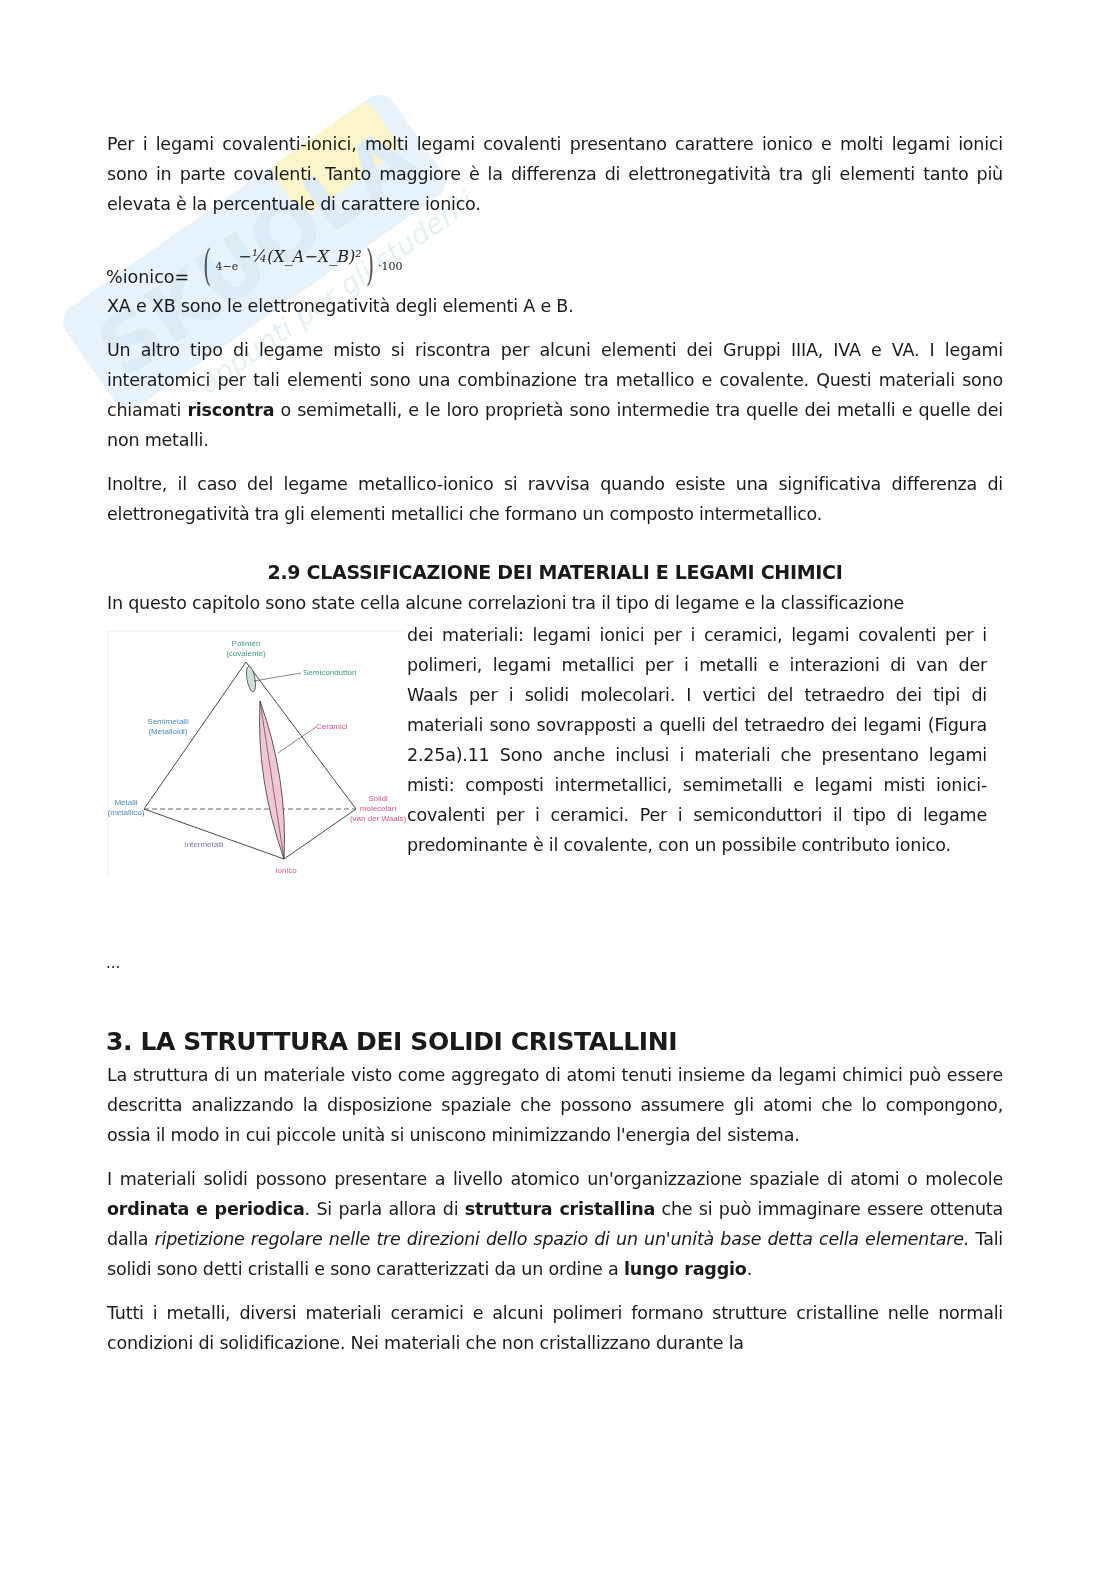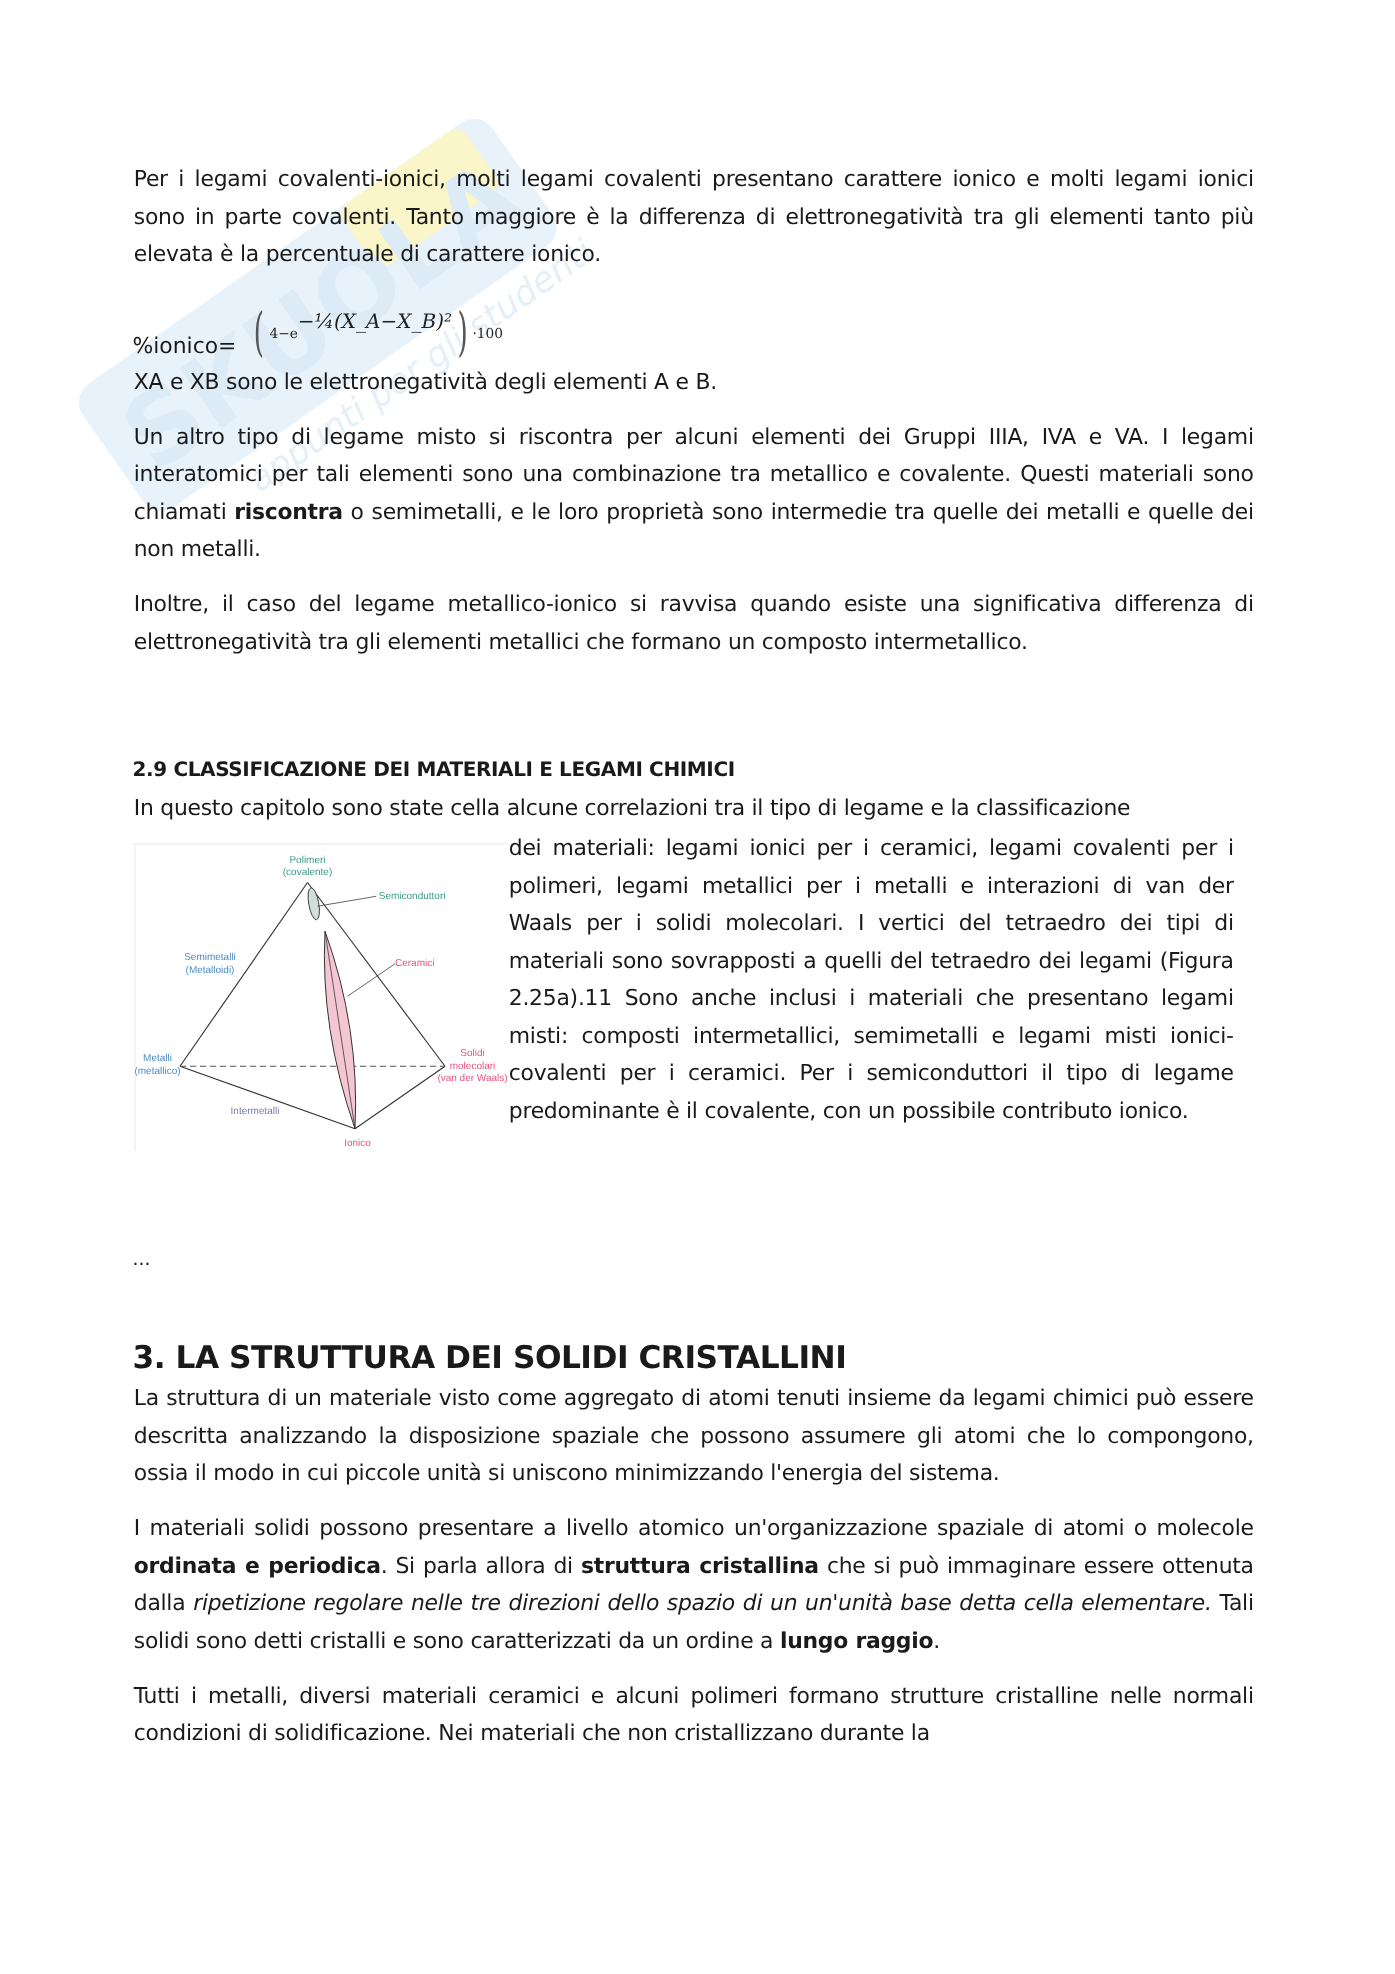--- a/index.html
+++ b/index.html
@@ -10,21 +10,21 @@
   .watermark { position: absolute; left: 20px; top: 40px; width: 480px; height: 440px; pointer-events: none; }
   .page { position: absolute; left: 106px; top: 128px; width: 898px; }
   p, .line { margin: 1px; }
   .para { font-size: 17.5px; line-height: 30px; text-align: justify; letter-spacing: -0.2px; }
   .para + .para { margin-top: 14px; }
   .formula-row { display: flex; align-items: flex-end; height: 50px; margin-top: 18px; margin-bottom: 4px; }
   .formula-label { font-size: 17.5px; margin-right: 10px; }
   .formula { font-family: "DejaVu Serif", serif; font-size: 11px; display: flex; align-items: center; color: #222; }
   .paren { font-size: 42px; font-weight: 100; color: #555; line-height: 1; transform: scaleX(0.5); display: inline-block; }
   .exp { position: relative; top: -10px; font-size: 16px; font-style: italic; }
-  .h2 { font-size: 16px; font-weight: bold; margin-top: 72px; line-height: 30px; letter-spacing: -0.3px; }
+  .h2 { font-size: 19px; font-weight: bold; margin-top: 28px; line-height: 30px; letter-spacing: -0.3px; text-align: center; }
   .h1 { font-size: 25px; font-weight: bold; margin-top: 52px; line-height: 34px; letter-spacing: -0.4px; }
   b { font-weight: bold; }
   i { font-style: italic; }
   .fig-block { position: relative; height: 270px; }
   .fig { position: absolute; left: 0; top: 10px; width: 300px; height: 250px; }
   .fig-text { position: absolute; left: 300px; top: 0; width: 580px; }
   .ellipsis { margin-top: 64px; font-size: 15px; line-height: 20px; }
   .figlabel { font-family: "Liberation Sans", sans-serif; font-size: 8px; }
 </style>
 </head>

